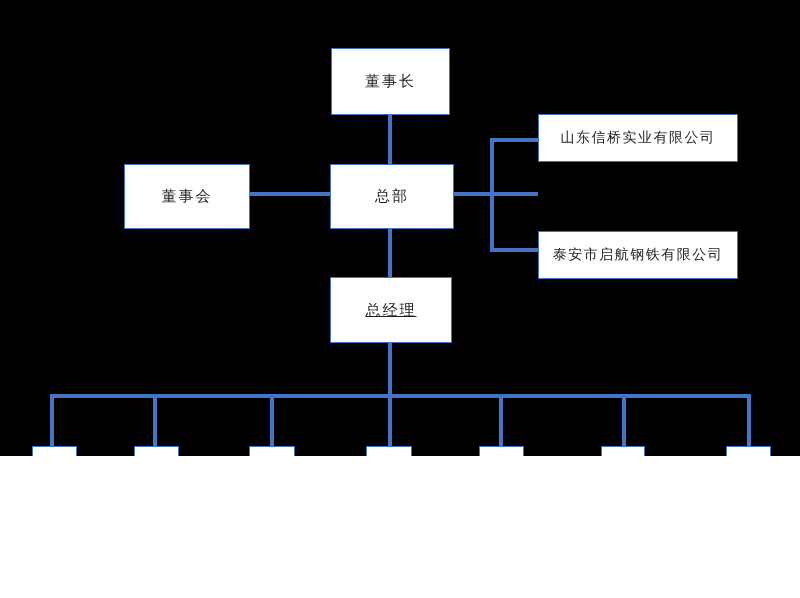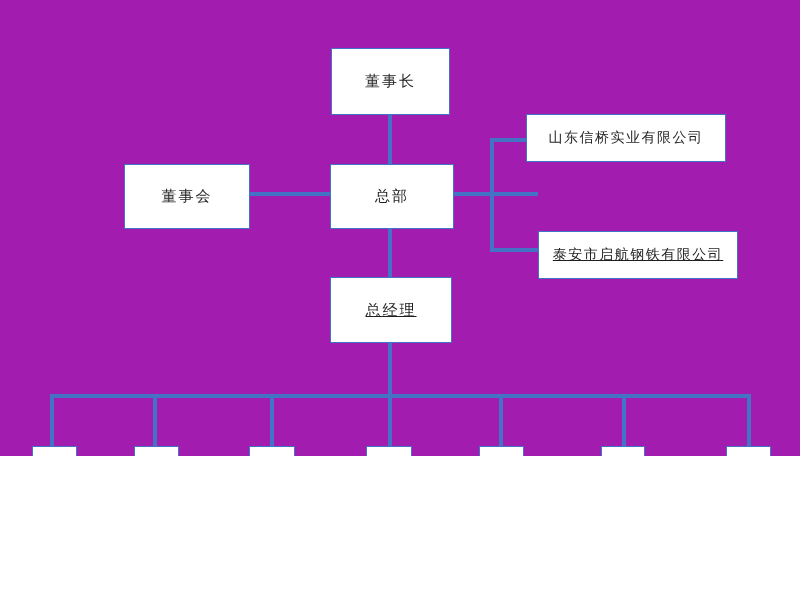--- a/index.html
+++ b/index.html
@@ -1,20 +1,20 @@
 <!DOCTYPE html>
 <html><head>
 <meta charset="utf-8">
 <style>
   html, body { margin: 0; padding: 0; background: #ffffff; }
   .canvas {
     position: relative;
     width: 800px;
     height: 456px;
-    background: #a21caf;
+    background: #000000;
     font-family: "Liberation Sans", sans-serif;
     overflow: hidden;
   }
   .node {
     position: absolute;
     box-sizing: border-box;
     border: 1.4px solid #4472C4;
     background: #ffffff;
     display: flex;
     align-items: center;
@@ -60,24 +60,24 @@
   <div class="line" style="left:747px; top:396px; width:4px; height:50px;"></div>
 
   <div class="node main" style="left:331px; top:48px; width:119px; height:67px;">董事长</div>
 
   <div class="node main" style="left:330px; top:164px; width:124px; height:65px;">总部</div>
 
   <div class="node main" style="left:124px; top:164px; width:126px; height:65px;">董事会</div>
 
   <div class="node main" style="left:330px; top:277px; width:122px; height:66px;text-decoration:underline;">总经理</div>
 
-  <div class="node co" style="left:526px; top:114px; width:200px; height:48px;">山东信桥实业有限公司</div>
+  <div class="node co" style="left:538px; top:114px; width:200px; height:48px;">山东信桥实业有限公司</div>
 
 
-  <div class="node co" style="left:538px; top:231px; width:200px; height:48px;text-decoration:underline;">泰安市启航钢铁有限公司</div>
+  <div class="node co" style="left:538px; top:231px; width:200px; height:48px;">泰安市启航钢铁有限公司</div>
 
   <div class="node dept" style="left:32px; top:446px; width:45px; height:101px;">人事部</div>
 
   <div class="node dept" style="left:134px; top:446px; width:45px; height:101px;">采购市场部</div>
 
   <div class="node dept" style="left:249px; top:446px; width:46px; height:101px;">国标销售一</div>
 
   <div class="node dept" style="left:366px; top:446px; width:46px; height:101px;">国标销售二</div>
 
   <div class="node dept" style="left:479px; top:446px; width:45px; height:101px;">外标销售部</div>

